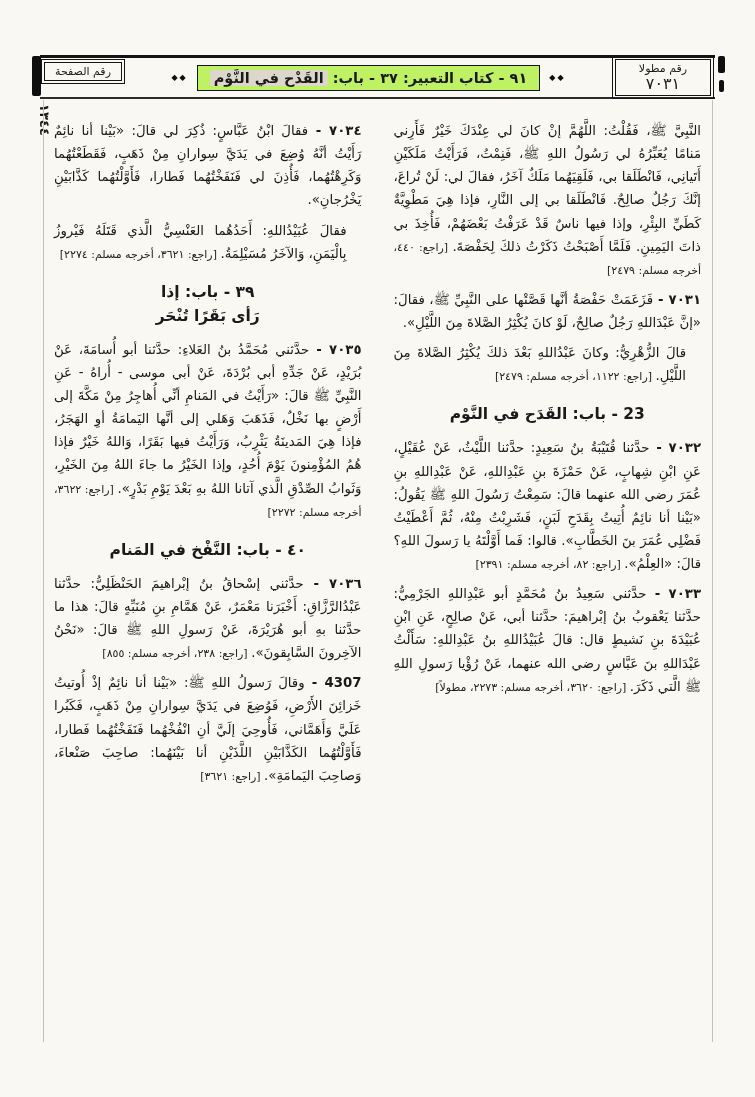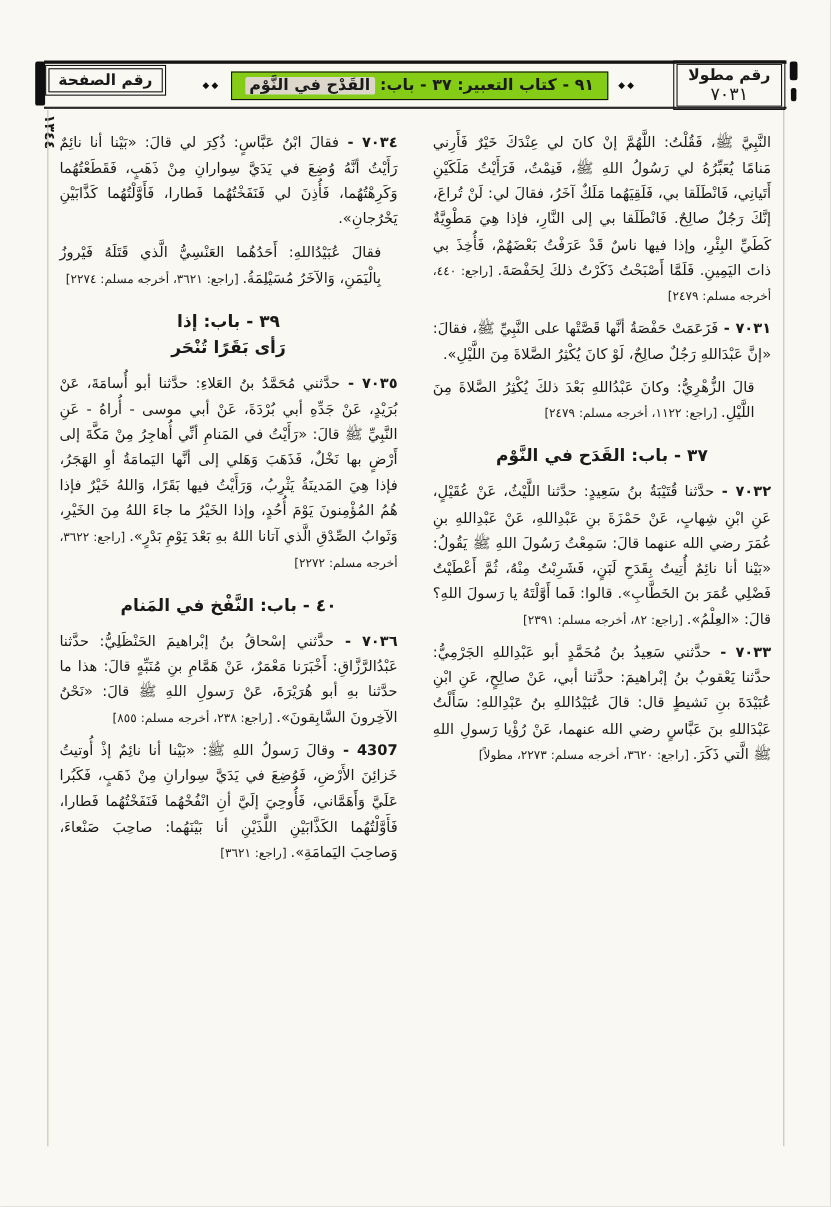--- a/index.html
+++ b/index.html
@@ -28,37 +28,37 @@
     background:#faf8f2;
   }
   .corner-box {
     border:1.5px solid #141414;
     outline:1px solid #141414; outline-offset:2px;
     background:#faf8f2;
     text-align:center;
     padding:2px 8px;
     min-width:96px;
   }
-  .corner-label { font-size:14px; font-weight:bold; white-space:nowrap; }
+  .corner-label { font-size:11px; font-weight:normal; white-space:nowrap; }
   .corner-value { font-size:16px; font-weight:normal; line-height:1.1; }
   .corner-page { min-width:78px; align-self:flex-start; margin-top:4px; }
   .page-no-vertical {
     position:absolute; top:104px; left:52px;
     font-size:13px; font-weight:bold;
     transform:rotate(90deg); transform-origin:left top;
     letter-spacing:2px;
   }
   .center-wrap { display:flex; align-items:center; gap:9px; }
   .ornament { font-size:8px; letter-spacing:2px; color:#0e0e0e; }
   .center-box {
     border:1.5px solid #141414;
     padding:4px 12px;
     font-size:14.5px; font-weight:bold;
     white-space:nowrap;
-    background:#84cc16;
+    background:#bef264;
   }
   .center-highlight { background:#dcd7ca; padding:0 4px; border-radius:2px; }
   
   .blot { position:absolute; background:#0f0f0f; }
   .blot-a { top:56px; left:32px; width:9px; height:40px; border-radius:2px; }
   .blot-b { top:56px; right:30px; width:7px; height:17px; border-radius:2px; }
   .blot-c { top:80px; right:31px; width:5px; height:12px; border-radius:2px; }
   .edge-line { position:absolute; top:100px; bottom:55px; width:1px; background:#c7c1b2; }
   .edge-left  { left:43px; }
   .edge-right { right:42px; }
@@ -118,21 +118,21 @@
   <div class="blot blot-c"></div>
   <div class="edge-line edge-left"></div>
   <div class="edge-line edge-right"></div>
 
   <div class="columns">
     <div class="col">
         <p class="para">النَّبِيَّ ﷺ، فَقُلْتُ: اللَّهُمَّ إنْ كانَ لي عِنْدَكَ خَيْرٌ فَأَرِني مَنامًا يُعَبِّرُهُ لي رَسُولُ اللهِ ﷺ، فَنِمْتُ، فَرَأَيْتُ مَلَكَيْنِ أَتَيانِي، فَانْطَلَقا بي، فَلَقِيَهُما مَلَكٌ آخَرُ، فقالَ لي: لَنْ تُراعَ، إنَّكَ رَجُلٌ صالِحٌ. فَانْطَلَقا بي إلى النَّارِ، فإذا هِيَ مَطْوِيَّةٌ كَطَيِّ البِئْرِ، وإذا فيها ناسٌ قَدْ عَرَفْتُ بَعْضَهُمْ، فَأُخِذَ بي ذاتَ اليَمِينِ. فَلَمَّا أَصْبَحْتُ ذَكَرْتُ ذلكَ لِحَفْصَةَ.<span class="ref"> [راجع: ٤٤٠، أخرجه مسلم: ٢٤٧٩]</span></p>
         <p class="para"><b class="hnum">٧٠٣١ - </b>فَزَعَمَتْ حَفْصَةُ أنَّها قَصَّتْها على النَّبِيِّ ﷺ، فقالَ: «إنَّ عَبْدَاللهِ رَجُلٌ صالِحٌ، لَوْ كانَ يُكْثِرُ الصَّلاةَ مِنَ اللَّيْلِ».</p>
         <p class="para indent">قالَ الزُّهْرِيُّ: وكانَ عَبْدُاللهِ بَعْدَ ذلكَ يُكْثِرُ الصَّلاةَ مِنَ اللَّيْلِ.<span class="ref"> [راجع: ١١٢٢، أخرجه مسلم: ٢٤٧٩]</span></p>
         <div class="heading">
-          <div>٣٧ - باب: القَدَح في النَّوْم</div>
+          <div>23 - باب: القَدَح في النَّوْم</div>
         </div>
         <p class="para"><b class="hnum">٧٠٣٢ - </b>حدَّثنا قُتَيْبَةُ بنُ سَعِيدٍ: حدَّثنا اللَّيْثُ، عَنْ عُقَيْلٍ، عَنِ ابْنِ شِهابٍ، عَنْ حَمْزَةَ بنِ عَبْدِاللهِ، عَنْ عَبْدِاللهِ بنِ عُمَرَ رضي الله عنهما قالَ: سَمِعْتُ رَسُولَ اللهِ ﷺ يَقُولُ: «بَيْنا أنا نائِمٌ أُتِيتُ بِقَدَحِ لَبَنٍ، فَشَرِبْتُ مِنْهُ، ثُمَّ أَعْطَيْتُ فَضْلِي عُمَرَ بنَ الخَطَّابِ». قالوا: فَما أَوَّلْتَهُ يا رَسولَ اللهِ؟ قالَ: «العِلْمُ».<span class="ref"> [راجع: ٨٢، أخرجه مسلم: ٢٣٩١]</span></p>
         <p class="para"><b class="hnum">٧٠٣٣ - </b>حدَّثني سَعِيدُ بنُ مُحَمَّدٍ أبو عَبْدِاللهِ الجَرْمِيُّ: حدَّثنا يَعْقوبُ بنُ إبْراهيمَ: حدَّثنا أبي، عَنْ صالِحٍ، عَنِ ابْنِ عُبَيْدَةَ بنِ نَشيطٍ قال: قالَ عُبَيْدُاللهِ بنُ عَبْدِاللهِ: سَأَلْتُ عَبْدَاللهِ بنَ عَبَّاسٍ رضي الله عنهما، عَنْ رُؤْيا رَسولِ اللهِ ﷺ الَّتي ذَكَرَ.<span class="ref"> [راجع: ٣٦٢٠، أخرجه مسلم: ٢٢٧٣، مطولاً]</span></p>
       </div>
     <div class="col">
         <p class="para"><b class="hnum">٧٠٣٤ - </b>فقالَ ابْنُ عَبَّاسٍ: ذُكِرَ لي قالَ: «بَيْنا أنا نائِمٌ رَأَيْتُ أنَّهُ وُضِعَ في يَدَيَّ سِوارانِ مِنْ ذَهَبٍ، فَقَطَعْتُهُما وَكَرِهْتُهُما، فَأُذِنَ لي فَنَفَخْتُهُما فَطارا، فَأَوَّلْتُهُما كَذَّابَيْنِ يَخْرُجانِ».</p>
         <p class="para indent">فقالَ عُبَيْدُاللهِ: أَحَدُهُما العَنْسِيُّ الَّذي قَتَلَهُ فَيْروزُ بِالْيَمَنِ، وَالآخَرُ مُسَيْلِمَةُ.<span class="ref"> [راجع: ٣٦٢١، أخرجه مسلم: ٢٢٧٤]</span></p>
         <div class="heading">
           <div>٣٩ - باب: إذا</div>
           <div>رَأى بَقَرًا تُنْحَر</div>

